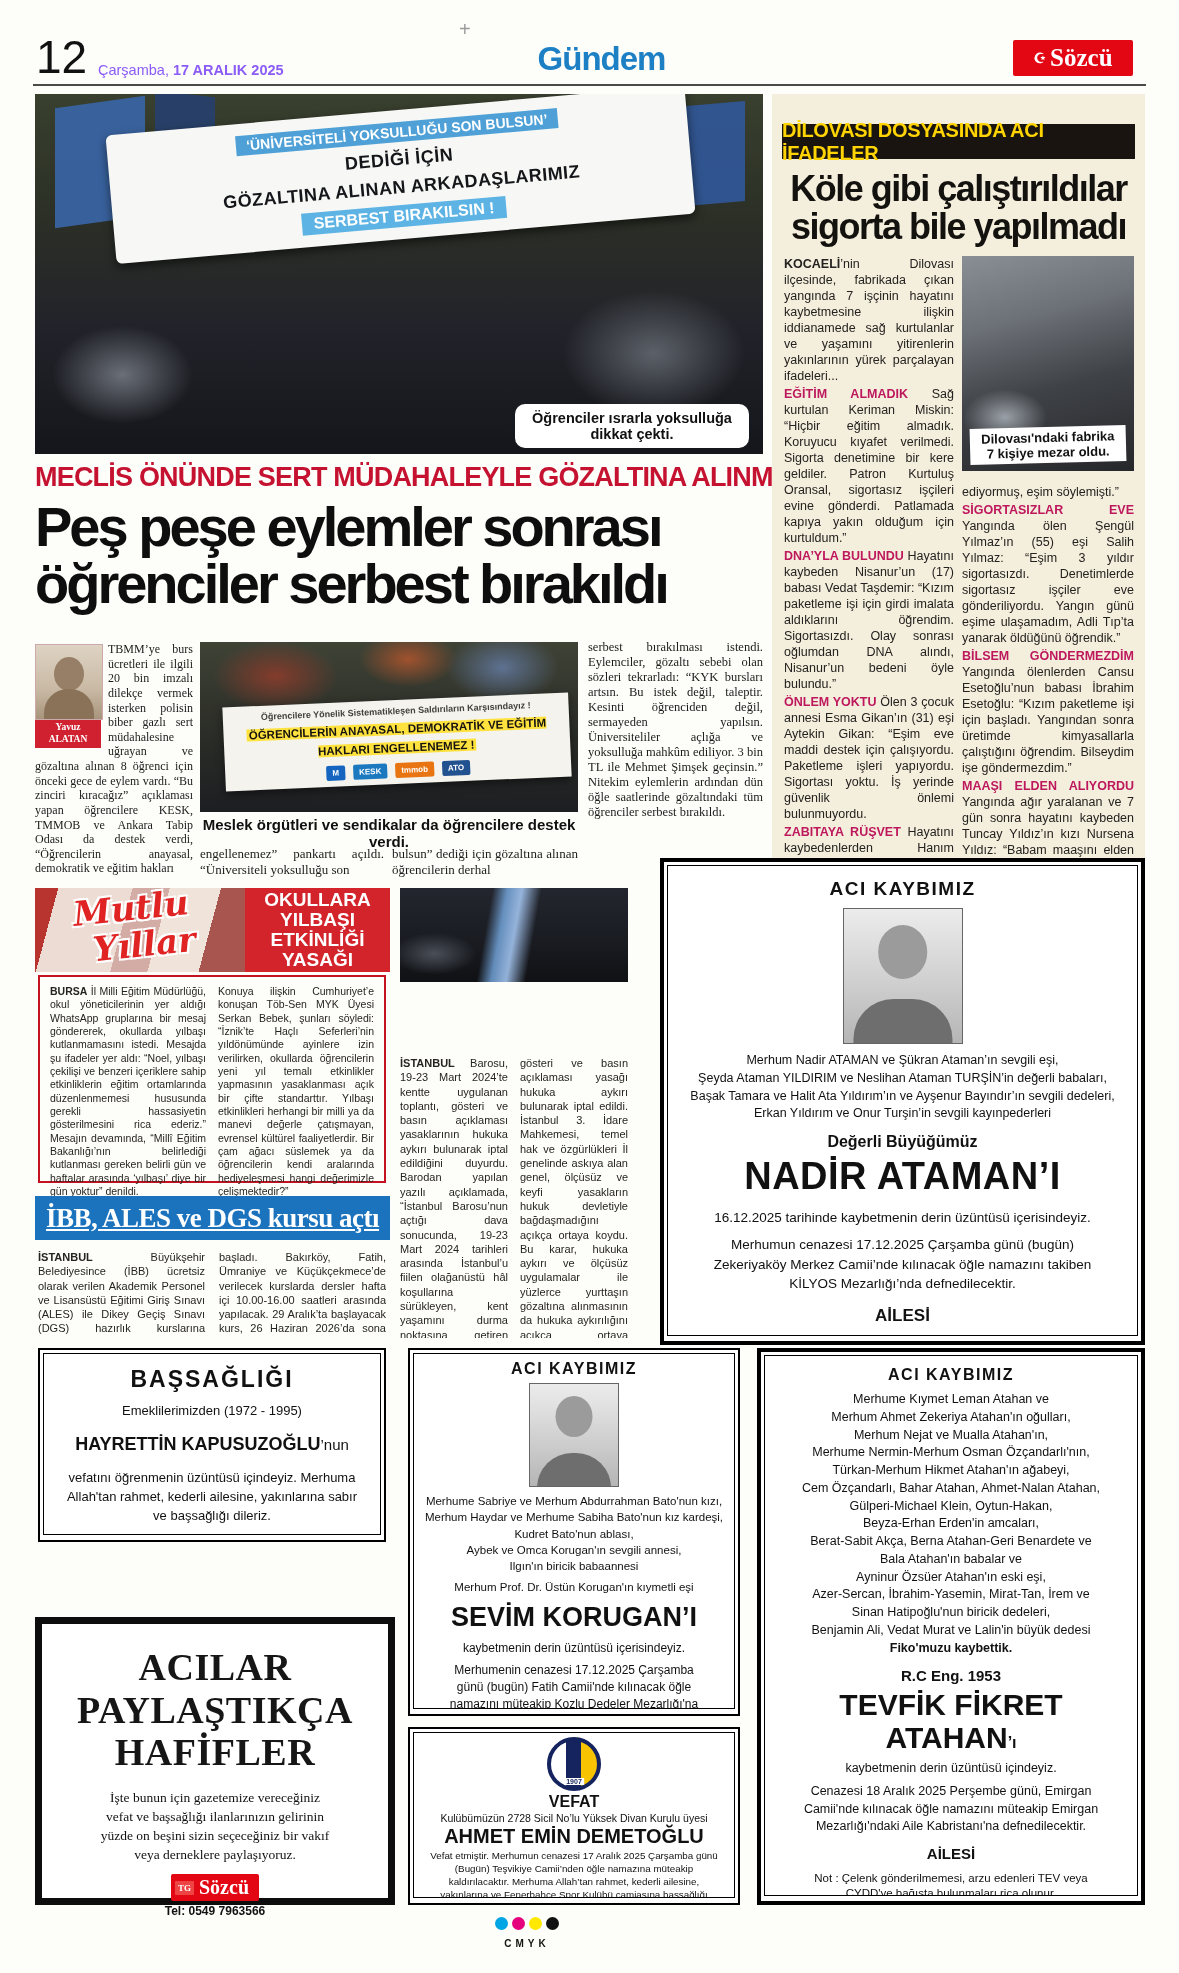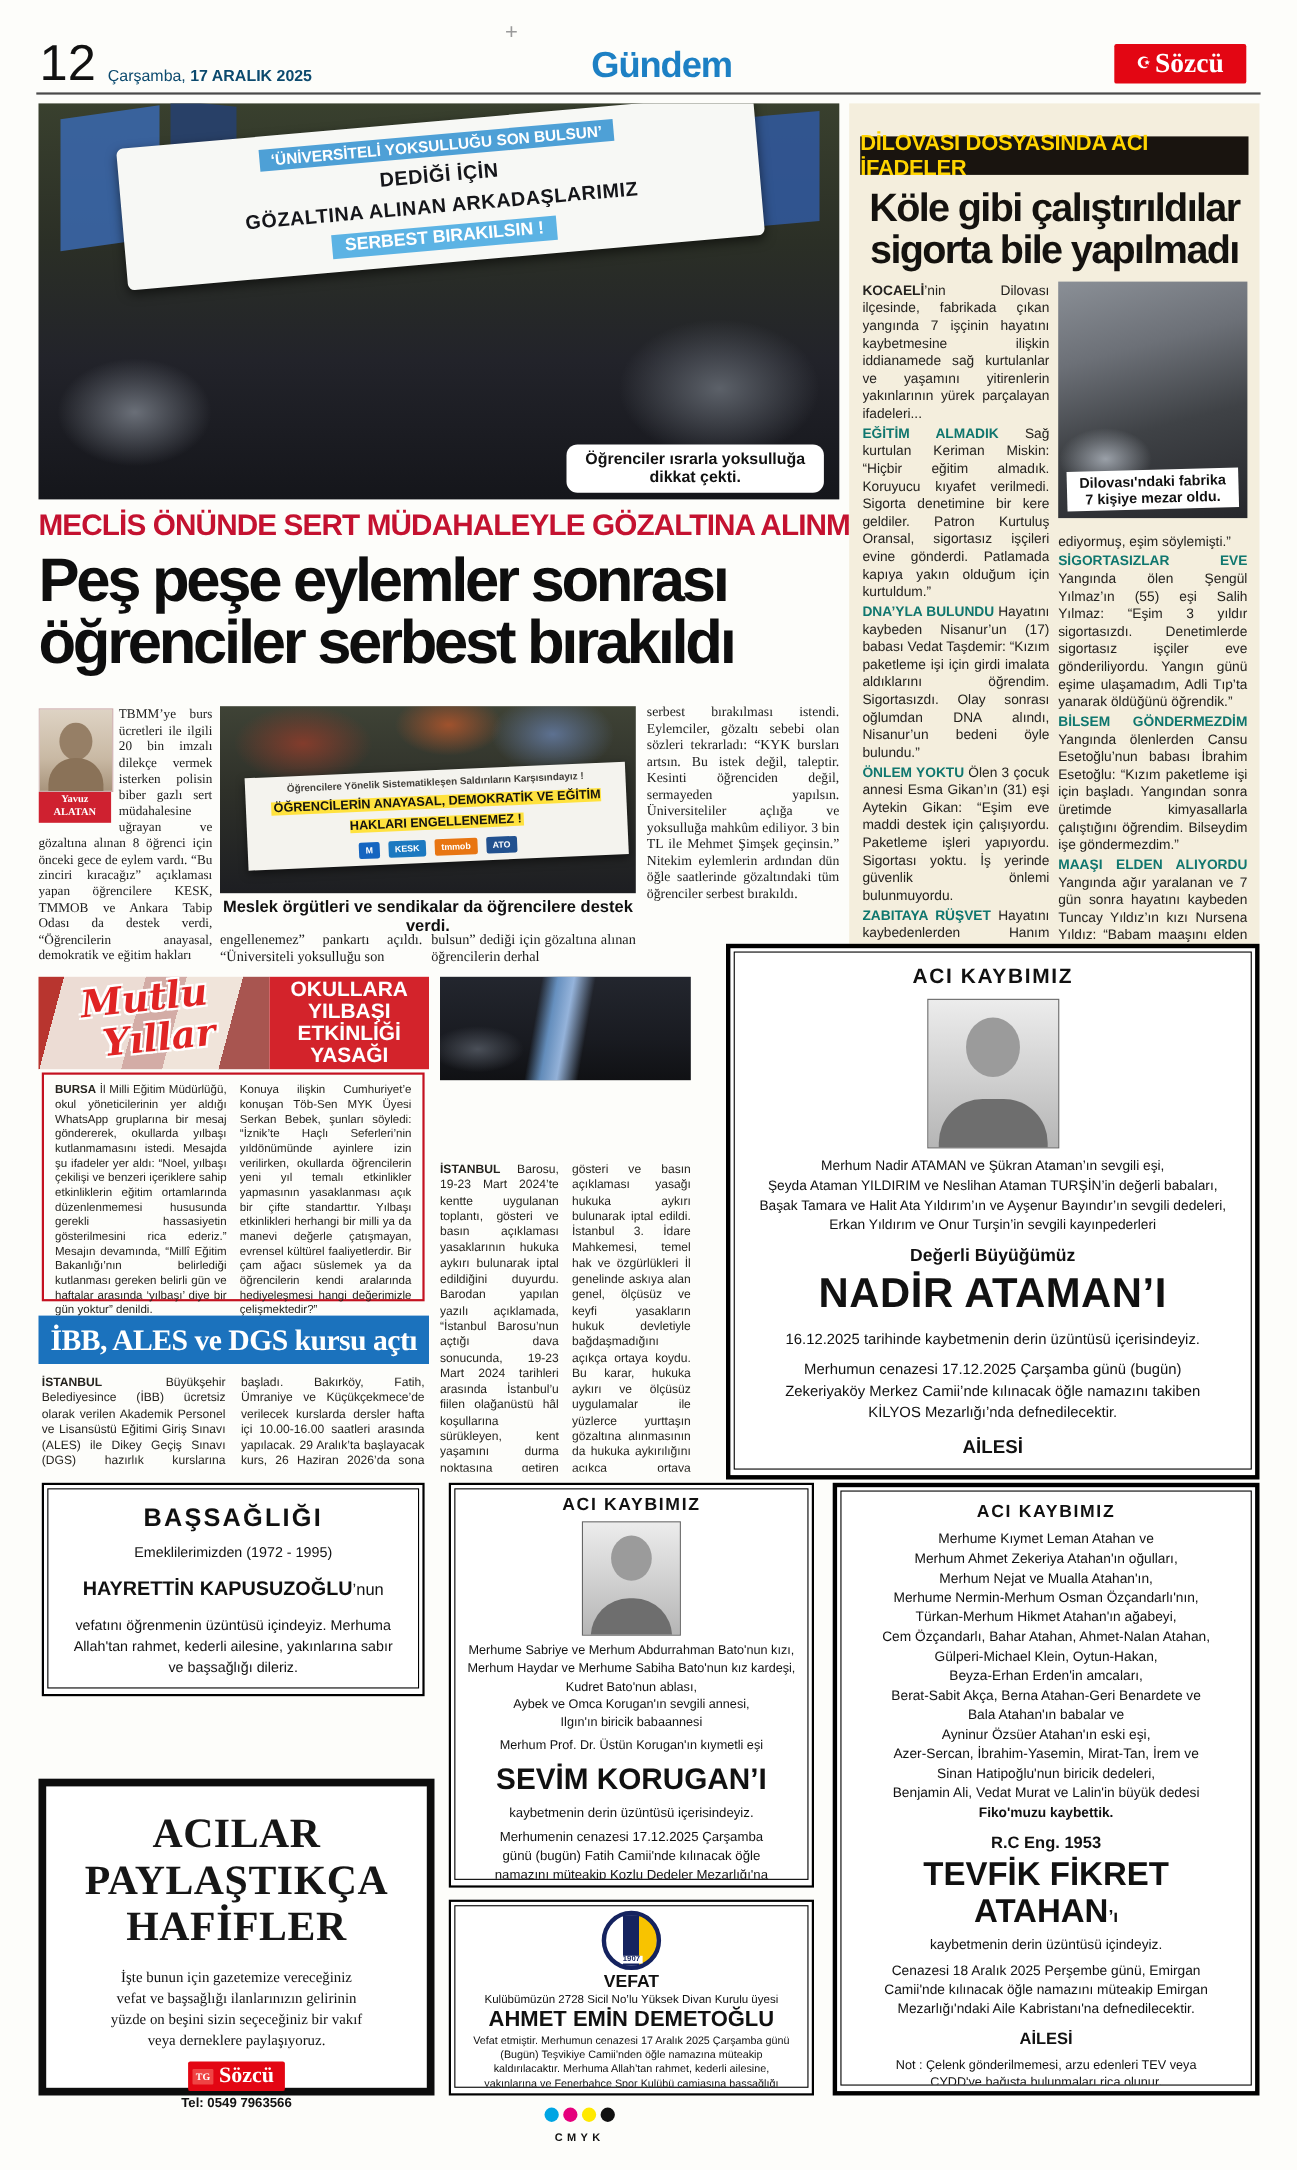--- a/index.html
+++ b/index.html
@@ -4,21 +4,21 @@
 <style>
   html,body{margin:0;padding:0;background:#e9e9e7;}
   #page{position:relative;width:1179px;height:1973px;margin:0 auto;background:#fdfdfa;
         font-family:"Liberation Sans",sans-serif;color:#111;overflow:hidden;}
   .abs{position:absolute;}
   .serifTxt{font-family:"Liberation Serif",serif;text-align:justify;color:#1b1b1b;}
   .photo{position:absolute;overflow:hidden;}
   .crop{position:absolute;color:#9a9a9a;font-size:20px;font-weight:400;}
   
   .pgnum{font-size:46px;line-height:1;font-weight:400;}
-  .pgdate{font-size:14.5px;color:#0c4a6e;}
+  .pgdate{font-size:14.5px;color:#8b5cf6;}
   .section-title{text-align:center;font-size:33px;font-weight:800;color:#1d80c4;letter-spacing:-1px;padding-left:24px;}
   .sozcu-logo{background:#e30613;color:#fff;display:flex;align-items:center;justify-content:center;
       font-family:"Liberation Serif",serif;font-weight:700;border-radius:2px;}
   .hrule{border-top:2px solid #4a4a4a;}
   
   .kicker-main{font-size:27px;font-weight:800;color:#c41230;letter-spacing:-0.8px;white-space:nowrap;}
   .headline-main{font-size:56px;line-height:1.02;font-weight:800;letter-spacing:-3px;color:#0e0e0e;white-space:nowrap;}
   .banner1{position:absolute;left:75px;top:16px;width:565px;background:#f7f8f5;border-radius:6px;
       transform:rotate(-5deg);box-shadow:0 4px 10px rgba(0,0,0,.55);display:flex;flex-direction:column;
       align-items:center;gap:7px;padding:12px 8px;text-align:center;}
@@ -42,40 +42,40 @@
   .chiprow{margin-top:5px;display:flex;justify-content:center;gap:8px;}
   .chiprow span{color:#fff;font-size:8px;font-weight:800;padding:3px 6px;border-radius:2px;}
   .chip-m{background:#1565c0;} .chip-kesk{background:#1c79c0;} .chip-tmmob{background:#e87511;} .chip-ato{background:#22518f;border-radius:50%;}
   
   .dpanel{background:#f4eedd;}
   .dkicker{background:#19140f;color:#ffd400;font-weight:800;font-size:20px;letter-spacing:-0.3px;
       display:flex;align-items:center;justify-content:center;}
   .dheadline{text-align:center;font-size:36px;line-height:1.05;font-weight:800;letter-spacing:-1.5px;color:#14120f;}
   .dbody{font-size:12.5px;line-height:1.28;text-align:justify;color:#24221f;}
   .dbody p{margin:0 0 2px 0;}
-  .dlead{color:#0f766e;font-weight:800;}
+  .dlead{color:#be185d;font-weight:800;}
   .boldlead{font-weight:800;}
   .dphoto-cap{position:absolute;left:8px;right:8px;bottom:8px;background:#fff;padding:3px 2px;
       font-size:13px;font-weight:700;text-align:center;transform:rotate(-1.5deg);color:#111;}
   
   .frame2{border:2px solid #000;background:#fff;}
   .frame4{border:4px solid #000;background:#fff;}
   .inner{border:1px solid #000;margin:3px;height:calc(100% - 8px);box-sizing:border-box;text-align:center;overflow:hidden;}
   .obit-header{font-weight:700;letter-spacing:1.5px;}
   .portrait{margin:8px auto 0;border:1px solid #666;position:relative;overflow:hidden;
       background:linear-gradient(180deg,#ececec 0%,#cfcfcf 55%,#b5b5b5 100%);}
   .portrait .p-head{position:absolute;left:50%;top:12%;width:42%;height:40%;transform:translateX(-50%);border-radius:50%;background:#9b9b9b;}
   .portrait .p-body{position:absolute;left:50%;bottom:-2px;width:84%;height:34%;transform:translateX(-50%);border-radius:40px 40px 0 0;background:#6e6e6e;}
   .obit-lines div{line-height:1.42;}
   
   .redblock{background:#d3232b;color:#fff;font-weight:800;text-align:center;}
   .okulbox{border:2px solid #c41220;box-sizing:border-box;display:flex;gap:12px;padding:8px 10px;}
   .okulbox .col{flex:1;font-size:10.5px;line-height:1.27;text-align:justify;color:#26241f;}
   .ibbbar{background:#1b72bd;color:#fff;display:flex;align-items:center;justify-content:center;
-      font-family:"Liberation Serif",serif;font-weight:800;font-size:27px;letter-spacing:-0.5px;}
+      font-family:"Liberation Serif",serif;font-weight:800;font-size:27px;letter-spacing:-0.5px;text-decoration:underline;}
   .ibbtext{display:flex;gap:14px;}
   .ibbtext .col{flex:1;font-size:11px;line-height:1.3;text-align:justify;color:#26241f;}
   .valhead{text-align:center;font-weight:800;font-size:19.5px;line-height:1.1;letter-spacing:-0.5px;color:#121212;}
   .valbody{display:flex;gap:12px;}
   .valbody .col{flex:1;font-size:11px;line-height:1.3;text-align:justify;color:#26241f;}
   .script-red{font-family:"DejaVu Serif",serif;font-style:italic;font-weight:700;color:#e02424;
       text-shadow:2px 2px 0 #fff,-2px -2px 0 #fff,2px -2px 0 #fff,-2px 2px 0 #fff;}
   
   .acilar{border:7px solid #0d0d0d;background:#fff;box-sizing:border-box;text-align:center;
       font-family:"Liberation Serif",serif;}

